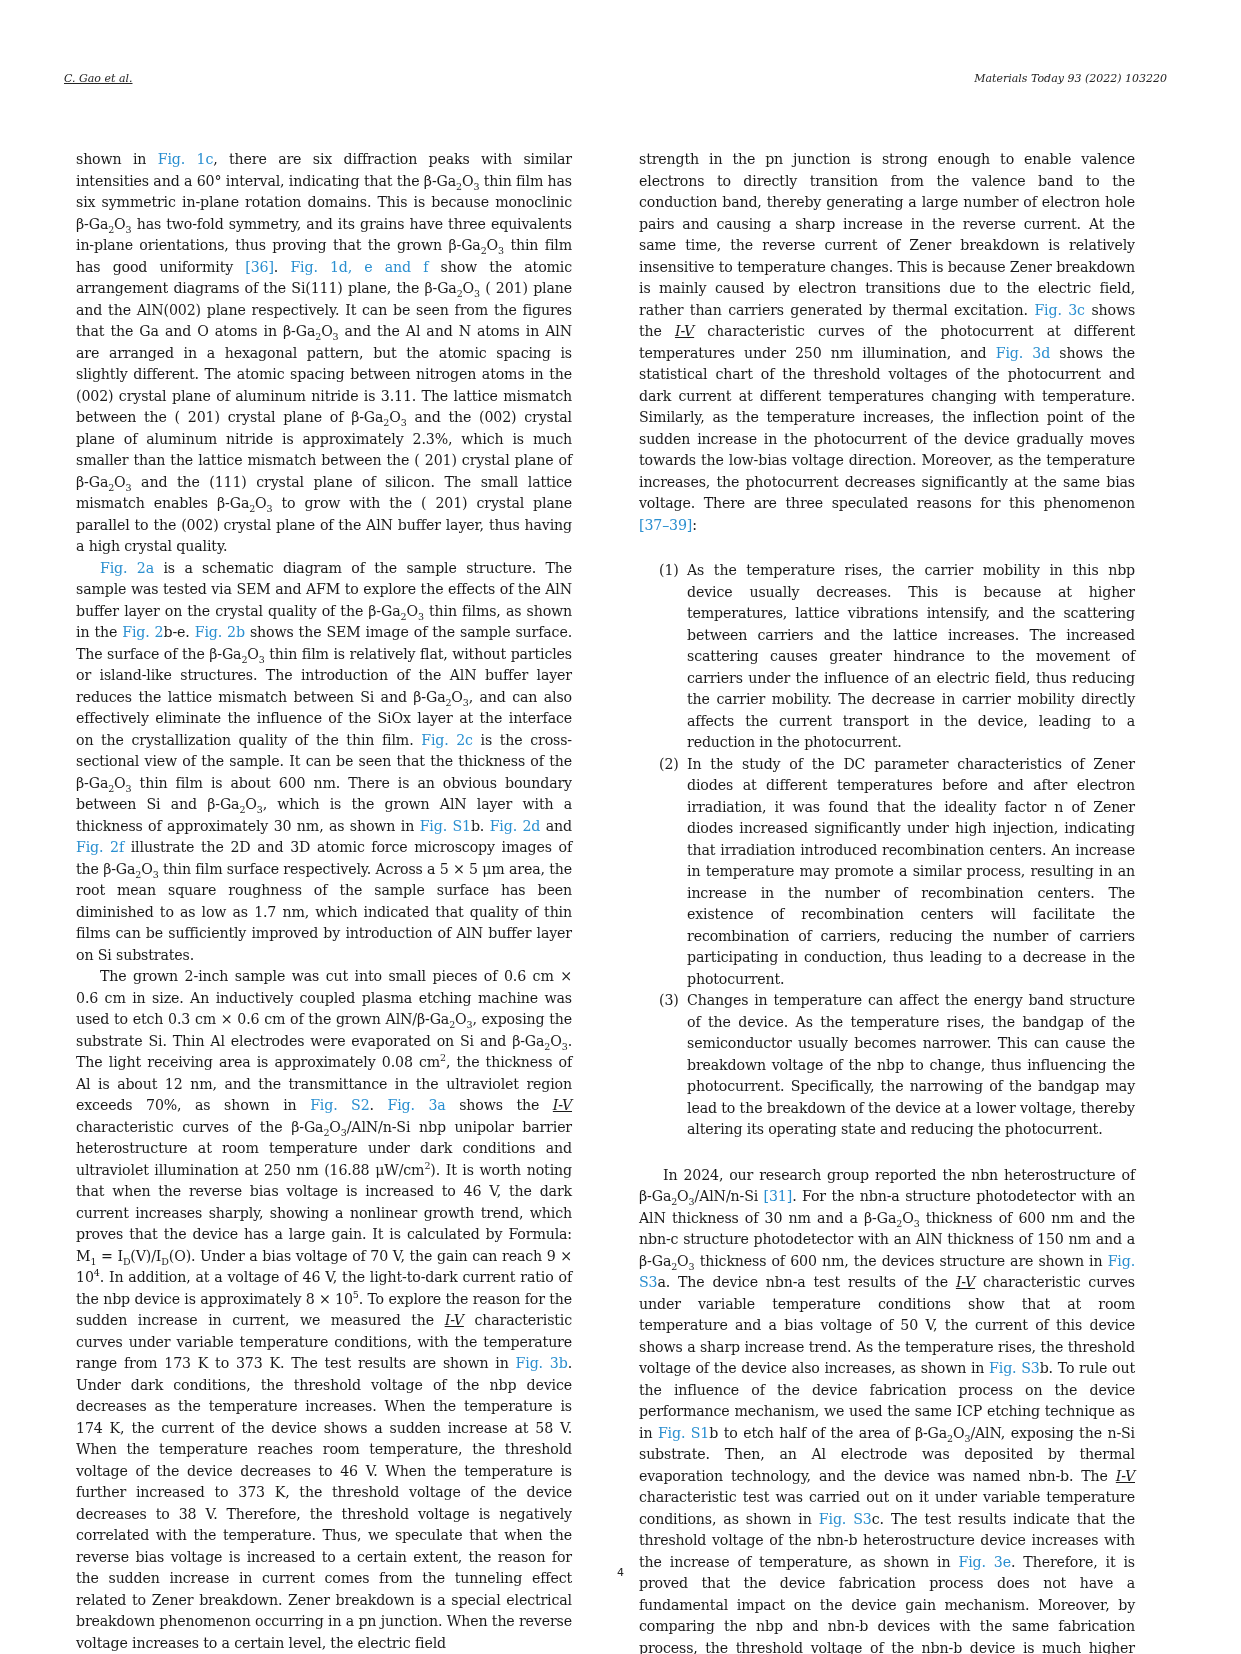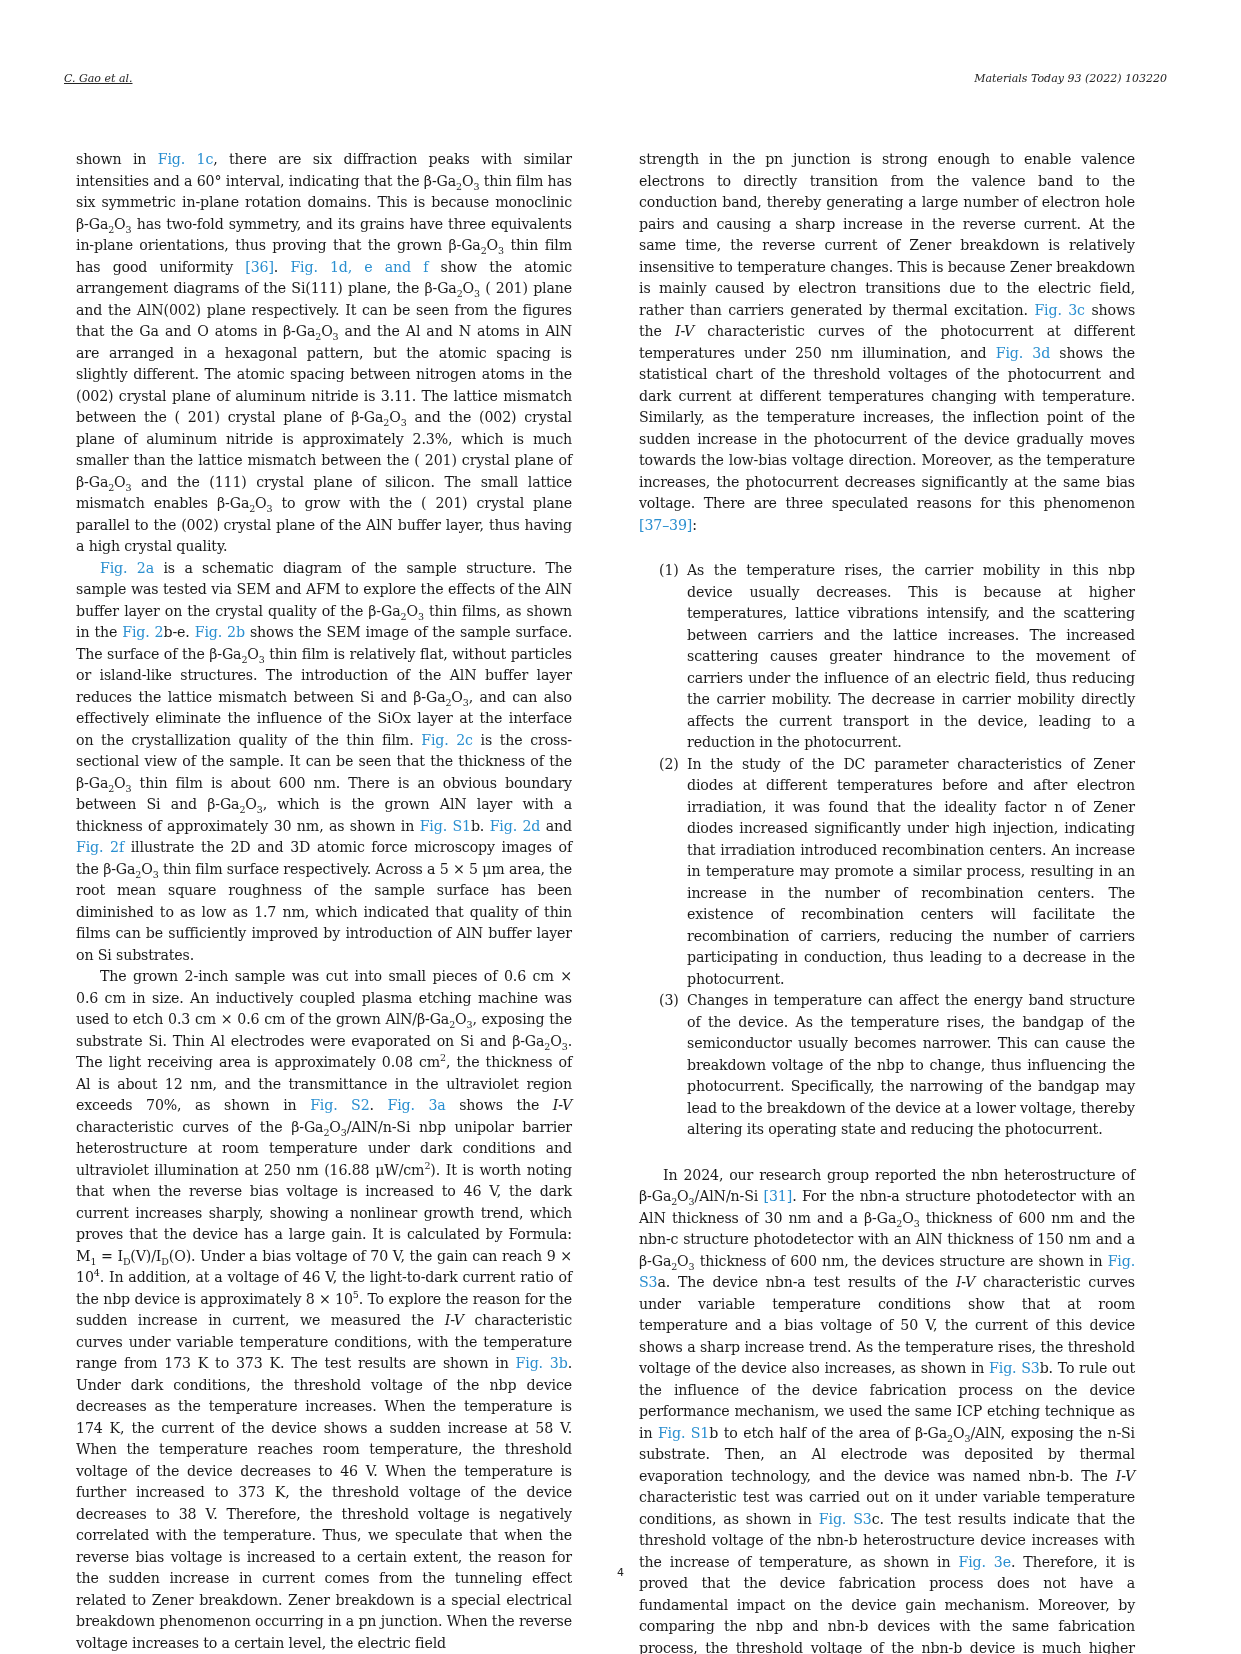--- a/index.html
+++ b/index.html
@@ -8,21 +8,21 @@
   .hdr { position: absolute; top: 72px; font-size: 11px; font-style: italic; color: #222; }
   .hdr-left { left: 64px; text-decoration: underline; }
   .hdr-right { right: 74px; }
   .col { position: absolute; top: 111px; width: 496px; font-size: 14.2px; line-height: 21.5px;
          text-align: justify; letter-spacing: -0.15px; margin-top: 38px; }
   .col-left { left: 76px; }
   .col-right { left: 639px; }
   .col p { margin: 0; }
   .indent { text-indent: 24px; }
   .lk { color: #2a8fd0; }
-  .it { font-style: italic; }
+  .it { font-style: italic; text-decoration: underline; }
   sub, sup { font-size: 9.5px; line-height: 0; }
   ol.reasons { list-style: none; padding: 0; margin: 24px 0 24px 0; }
   ol.reasons li { position: relative; padding-left: 48px; }
   ol.reasons li .num { position: absolute; left: 20px; top: 0; }
   .pageno { position: absolute; top: 1566px; left: 0; width: 100%; text-align: center; font-size: 11px;
             font-family: "DejaVu Sans", sans-serif; color: #222; }
 </style>
 </head>
 <body>
 

